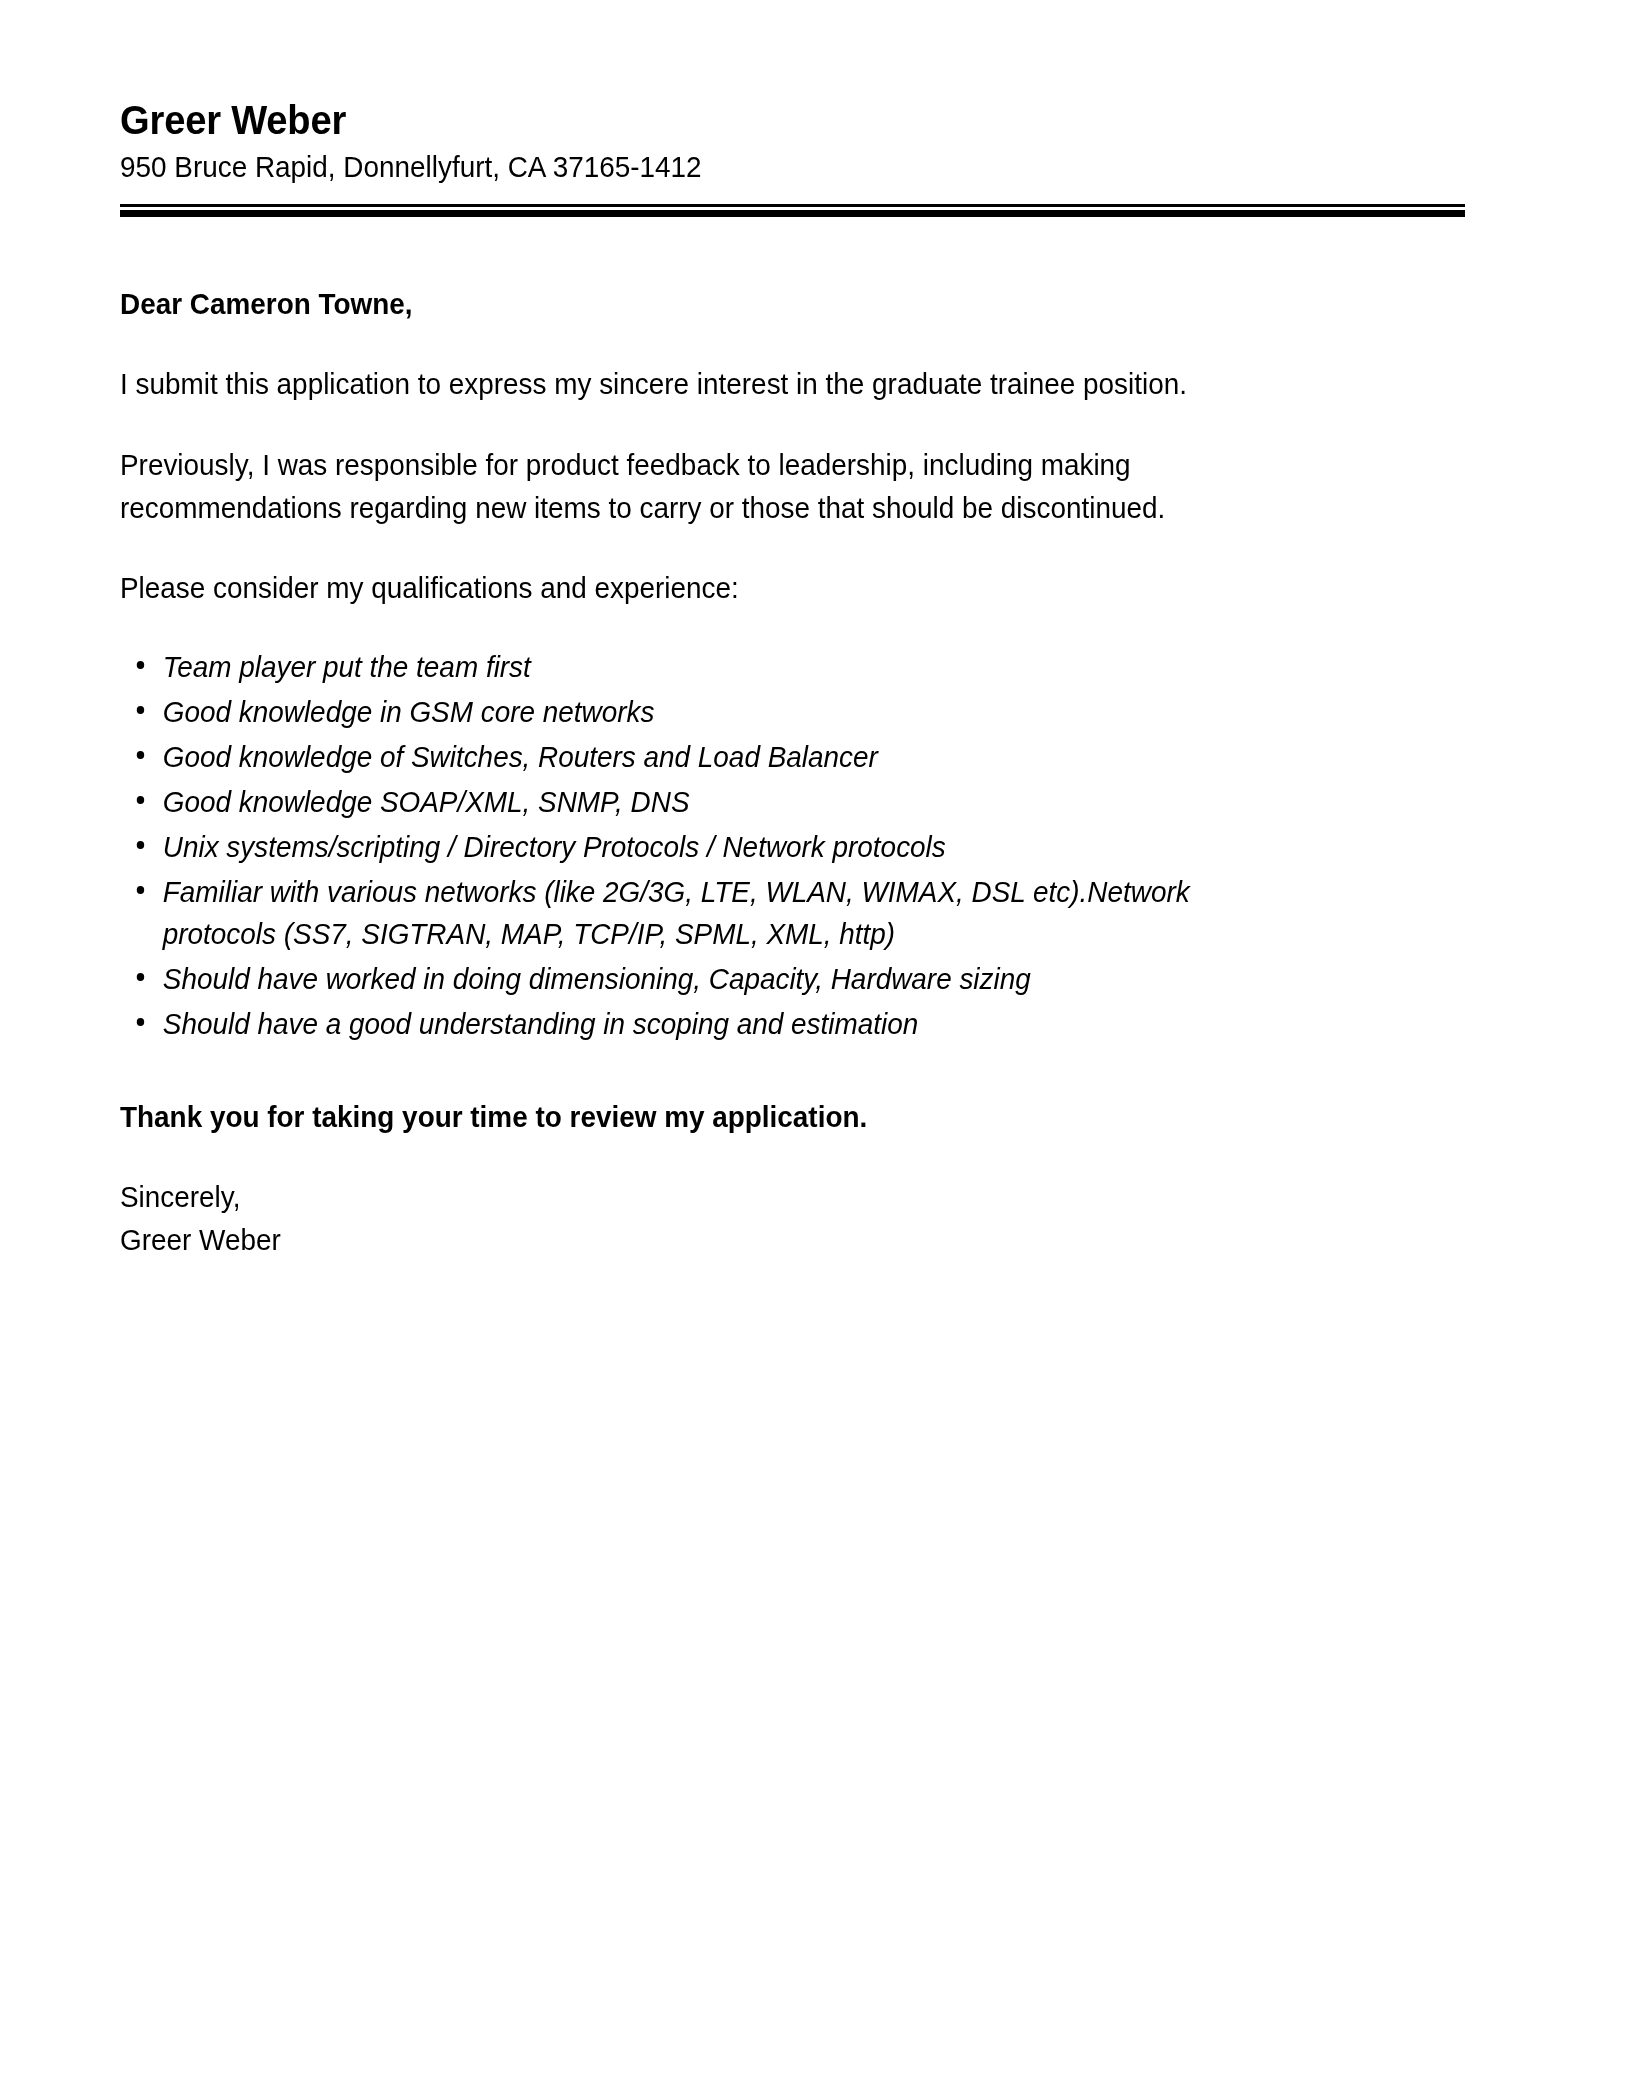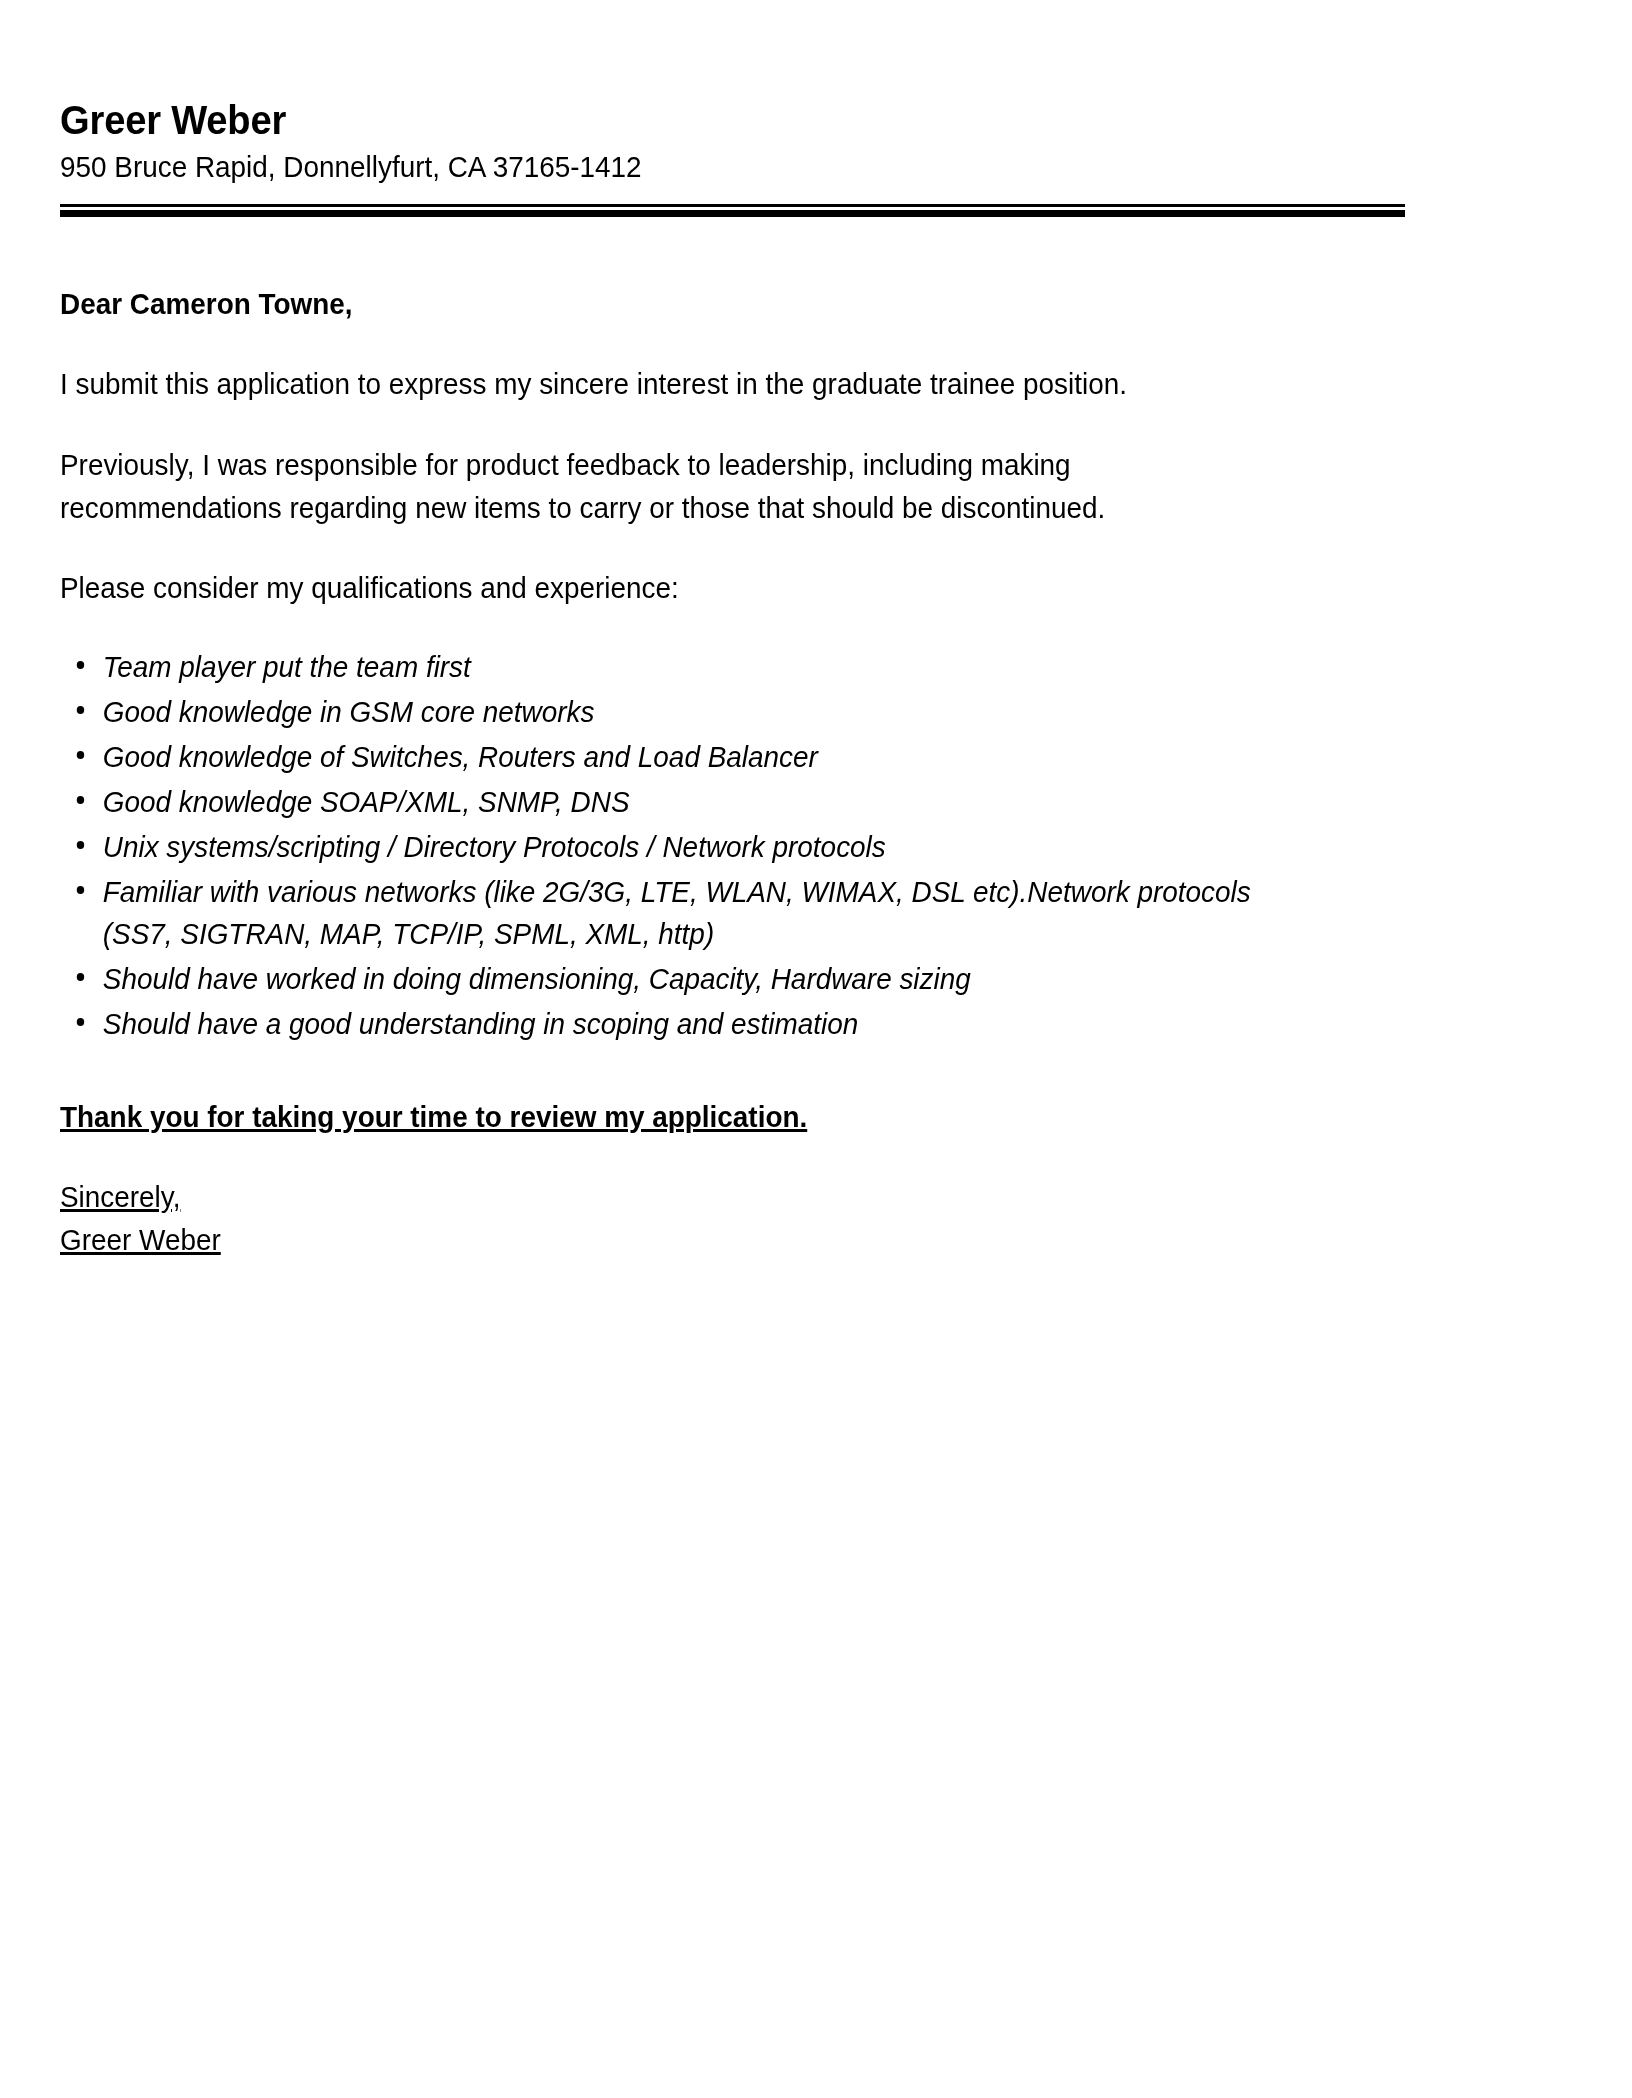--- a/index.html
+++ b/index.html
@@ -14,21 +14,22 @@
     color: #000000;
     -webkit-font-smoothing: antialiased;
   }
 
   .page {
     position: relative;
     width: 1416px;
     height: 2098px;
     background: #ffffff;
     box-sizing: border-box;
-    padding: 0 60px;
+    padding: 0 96px;
+    margin-left: 24px;
   }
 
   
   .letterhead {
     padding-top: 96px;
   }
   .name-line {
     font-size: 41px;
     font-weight: bold;
     letter-spacing: -0.2px;
@@ -104,21 +105,20 @@
     left: 18px;
     top: 15px;
     width: 8px;
     height: 8px;
     background: #000000;
     border-radius: 50%;
   }
 
   .closing-block {
     padding-top: 48px;
-    text-decoration: underline;
   }
   .signoff {
     font-size: 30px;
     line-height: 1.42;
     margin: 0;
     transform: scaleX(0.93);
     transform-origin: left center;
   }
 </style>
 </head>

